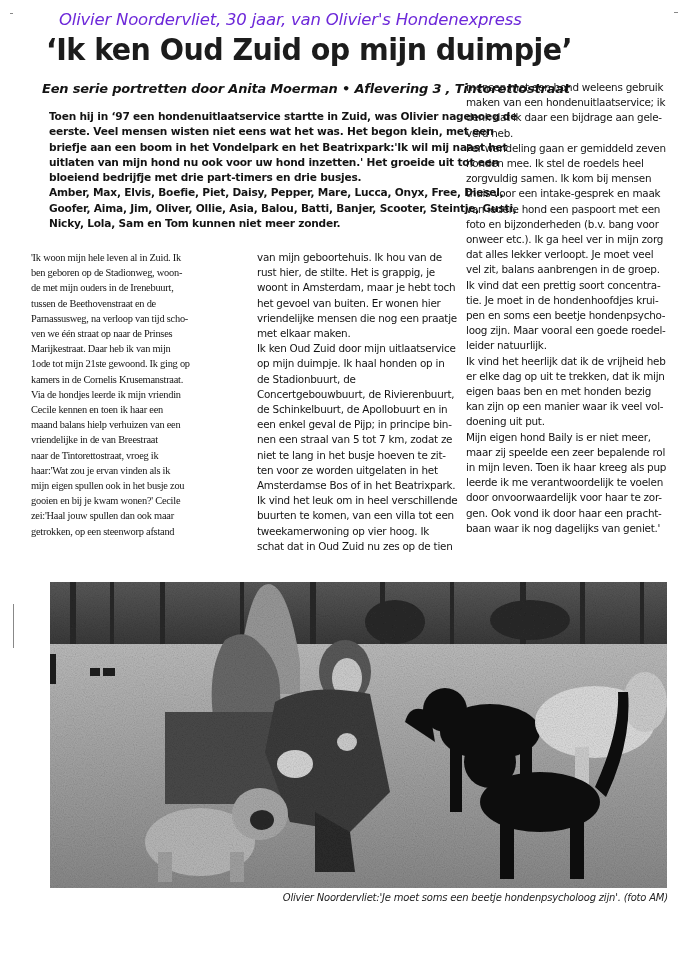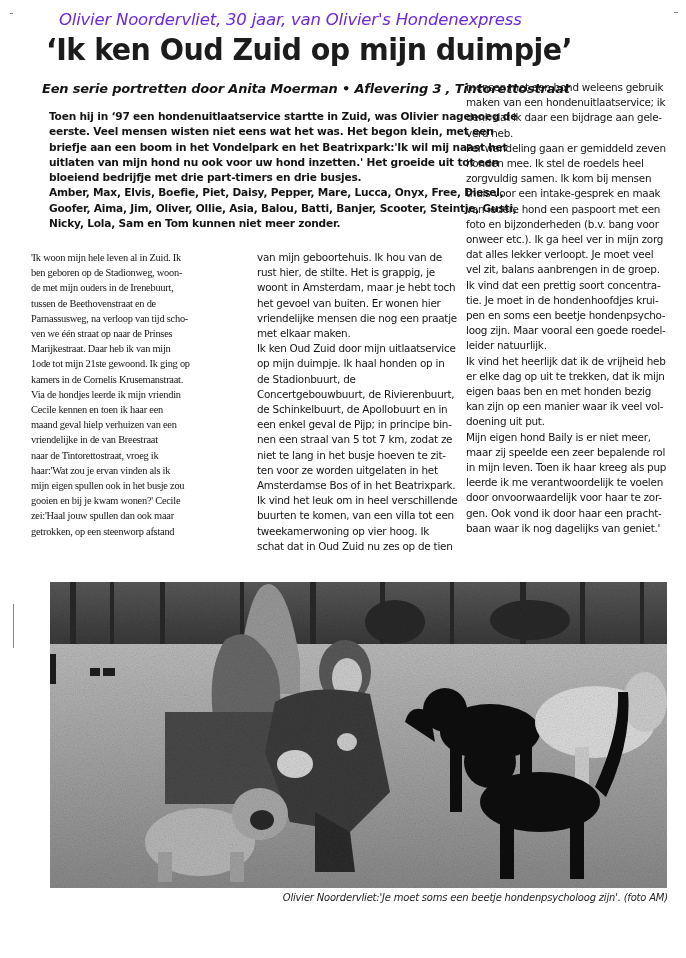--- a/index.html
+++ b/index.html
@@ -60,21 +60,21 @@
   <p>ben geboren op de Stadionweg, woon-</p>
   <p>de met mijn ouders in de Irenebuurt,</p>
   <p>tussen de Beethovenstraat en de</p>
   <p>Parnassusweg, na verloop van tijd scho-</p>
   <p>ven we één straat op naar de Prinses</p>
   <p>Marijkestraat. Daar heb ik van mijn</p>
   <p>1ode  tot mijn 21ste gewoond. Ik ging op</p>
   <p>kamers in de Cornelis Krusemanstraat.</p>
   <p>Via de hondjes leerde ik mijn vriendin</p>
   <p>Cecile kennen en toen ik haar een</p>
-  <p>maand geval hielp verhuizen van een</p>
+  <p>maand balans hielp verhuizen van een</p>
   <p>vriendelijke in de van Breestraat</p>
   <p>naar de Tintorettostraat, vroeg ik</p>
   <p>haar:'Wat zou je ervan vinden als ik</p>
   <p>mijn eigen spullen ook in het busje zou</p>
   <p>gooien en bij je kwam wonen?' Cecile</p>
   <p>zei:'Haal jouw spullen dan ook maar</p>
   <p>getrokken, op een steenworp afstand</p>
 </div>
 
 <div class="col col2">

